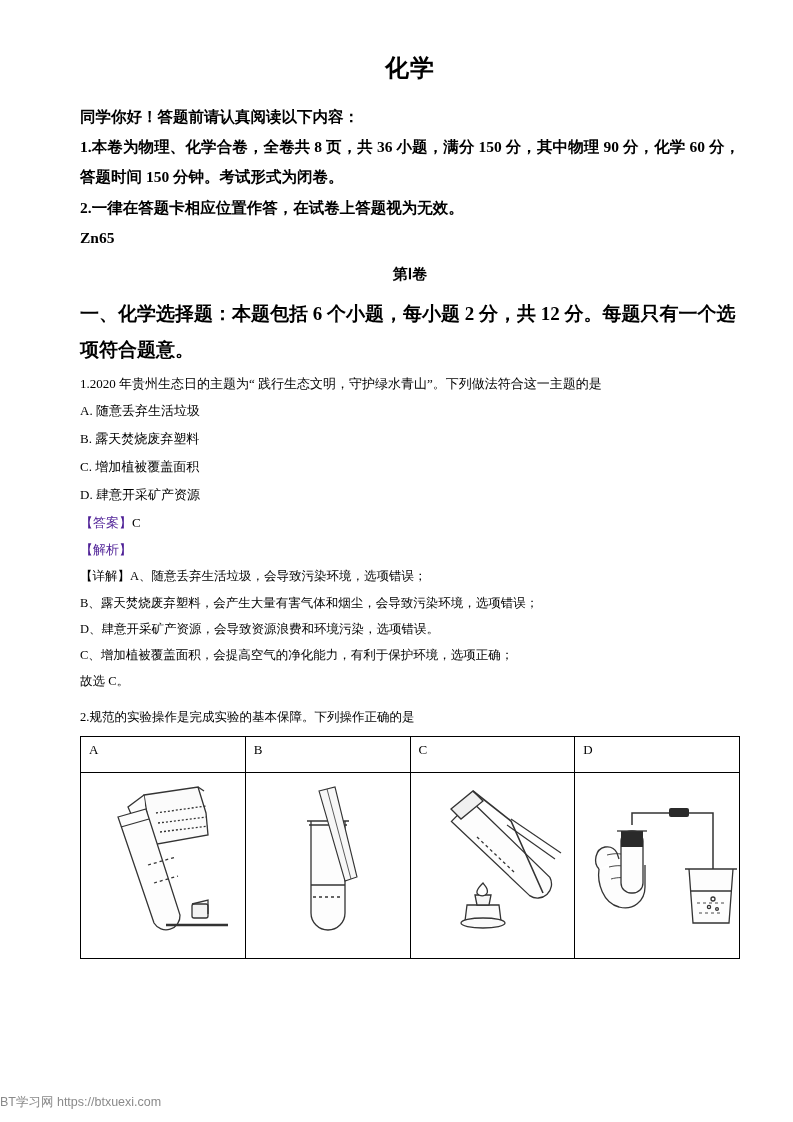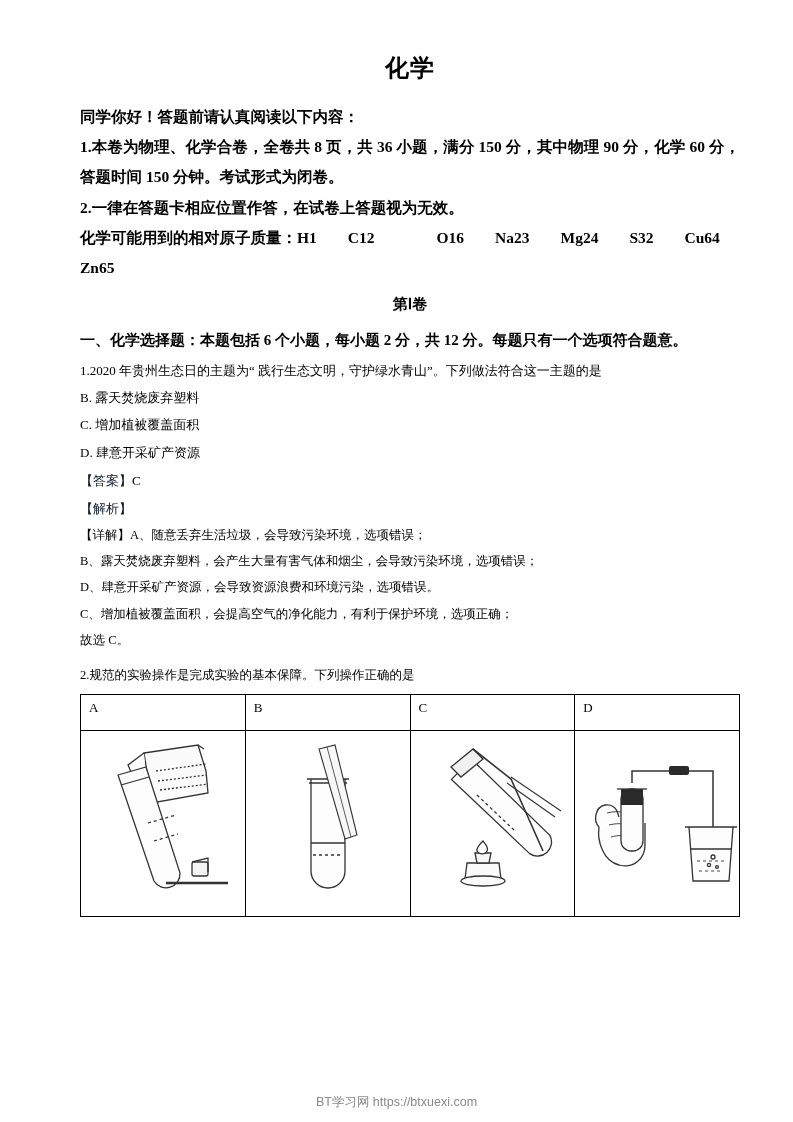--- a/index.html
+++ b/index.html
@@ -44,21 +44,21 @@
     text-align: justify;
   }
   .section-center {
     text-align: center;
     font-weight: bold;
     font-size: 15px;
     margin: 12px 0 6px 0;
   }
   .sec-head {
     font-weight: bold;
-    font-size: 15px;
+    font-size: 19px;
     line-height: 1.9;
     margin: 12px 0 4px 0;
   }
   .q-line {
     font-size: 13px;
     line-height: 1.9;
     margin: 0;
     text-align: justify;
   }
   .opt-line {
@@ -66,21 +66,21 @@
     line-height: 2.15;
     margin: 0;
   }
   .ans-label {
     color: #1f4e9c;
     font-size: 13px;
     line-height: 2.1;
     margin: 0;
   }
   .ans-label .blue {
-    color: #0f172a;
+    color: #4c1d95;
   }
   .ans-label .black {
     color: #000000;
   }
   .exp-line {
     font-size: 12.5px;
     line-height: 2.1;
     margin: 0;
   }
   .q2-line {
@@ -111,45 +111,45 @@
   }
   .opt-body-cell svg {
     display: block;
     margin: 0 auto;
   }
   .footer {
     position: absolute;
     left: 0;
     top: 1094px;
     width: 793px;
-    text-align: center;
+    text-align: left;
     font-size: 12.5px;
     color: #8a8a8a;
     font-family: "Liberation Sans", sans-serif;
   }
 </style>
 </head>
 <body>
 
 <div class="page">
   <div class="content">
 
     <div class="doc-title">化学</div>
 
     <p class="bold-line">同学你好！答题前请认真阅读以下内容：</p>
     <p class="bold-line">1.本卷为物理、化学合卷，全卷共 8 页，共 36 小题，满分 150 分，其中物理 90 分，化学 60 分，答题时间 150 分钟。考试形式为闭卷。</p>
     <p class="bold-line">2.一律在答题卡相应位置作答，在试卷上答题视为无效。</p>
-    <p class="bold-line">化学可能用到的相对原子质量：H1  C12    O16  Na23  Mg24  S32  Cu64</p>
     <p class="bold-line">Zn65</p>
 
     <div class="section-center">第Ⅰ卷</div>
 
     <p class="sec-head">一、化学选择题：本题包括 6 个小题，每小题 2 分，共 12 分。每题只有一个选项符合题意。</p>
 
     <p class="q-line">1.2020 年贵州生态日的主题为“ 践行生态文明，守护绿水青山”。下列做法符合这一主题的是</p>
+    <p class="opt-line">A. 随意丢弃生活垃圾</p>
     <p class="opt-line">B. 露天焚烧废弃塑料</p>
     <p class="opt-line">C. 增加植被覆盖面积</p>
     <p class="opt-line">D. 肆意开采矿产资源</p>
 
     <p class="ans-label">
       <span class="blue">【答案】</span><span class="black">C</span>
     </p>
     <p class="ans-label">
       <span class="blue">【解析】</span>
     </p>

